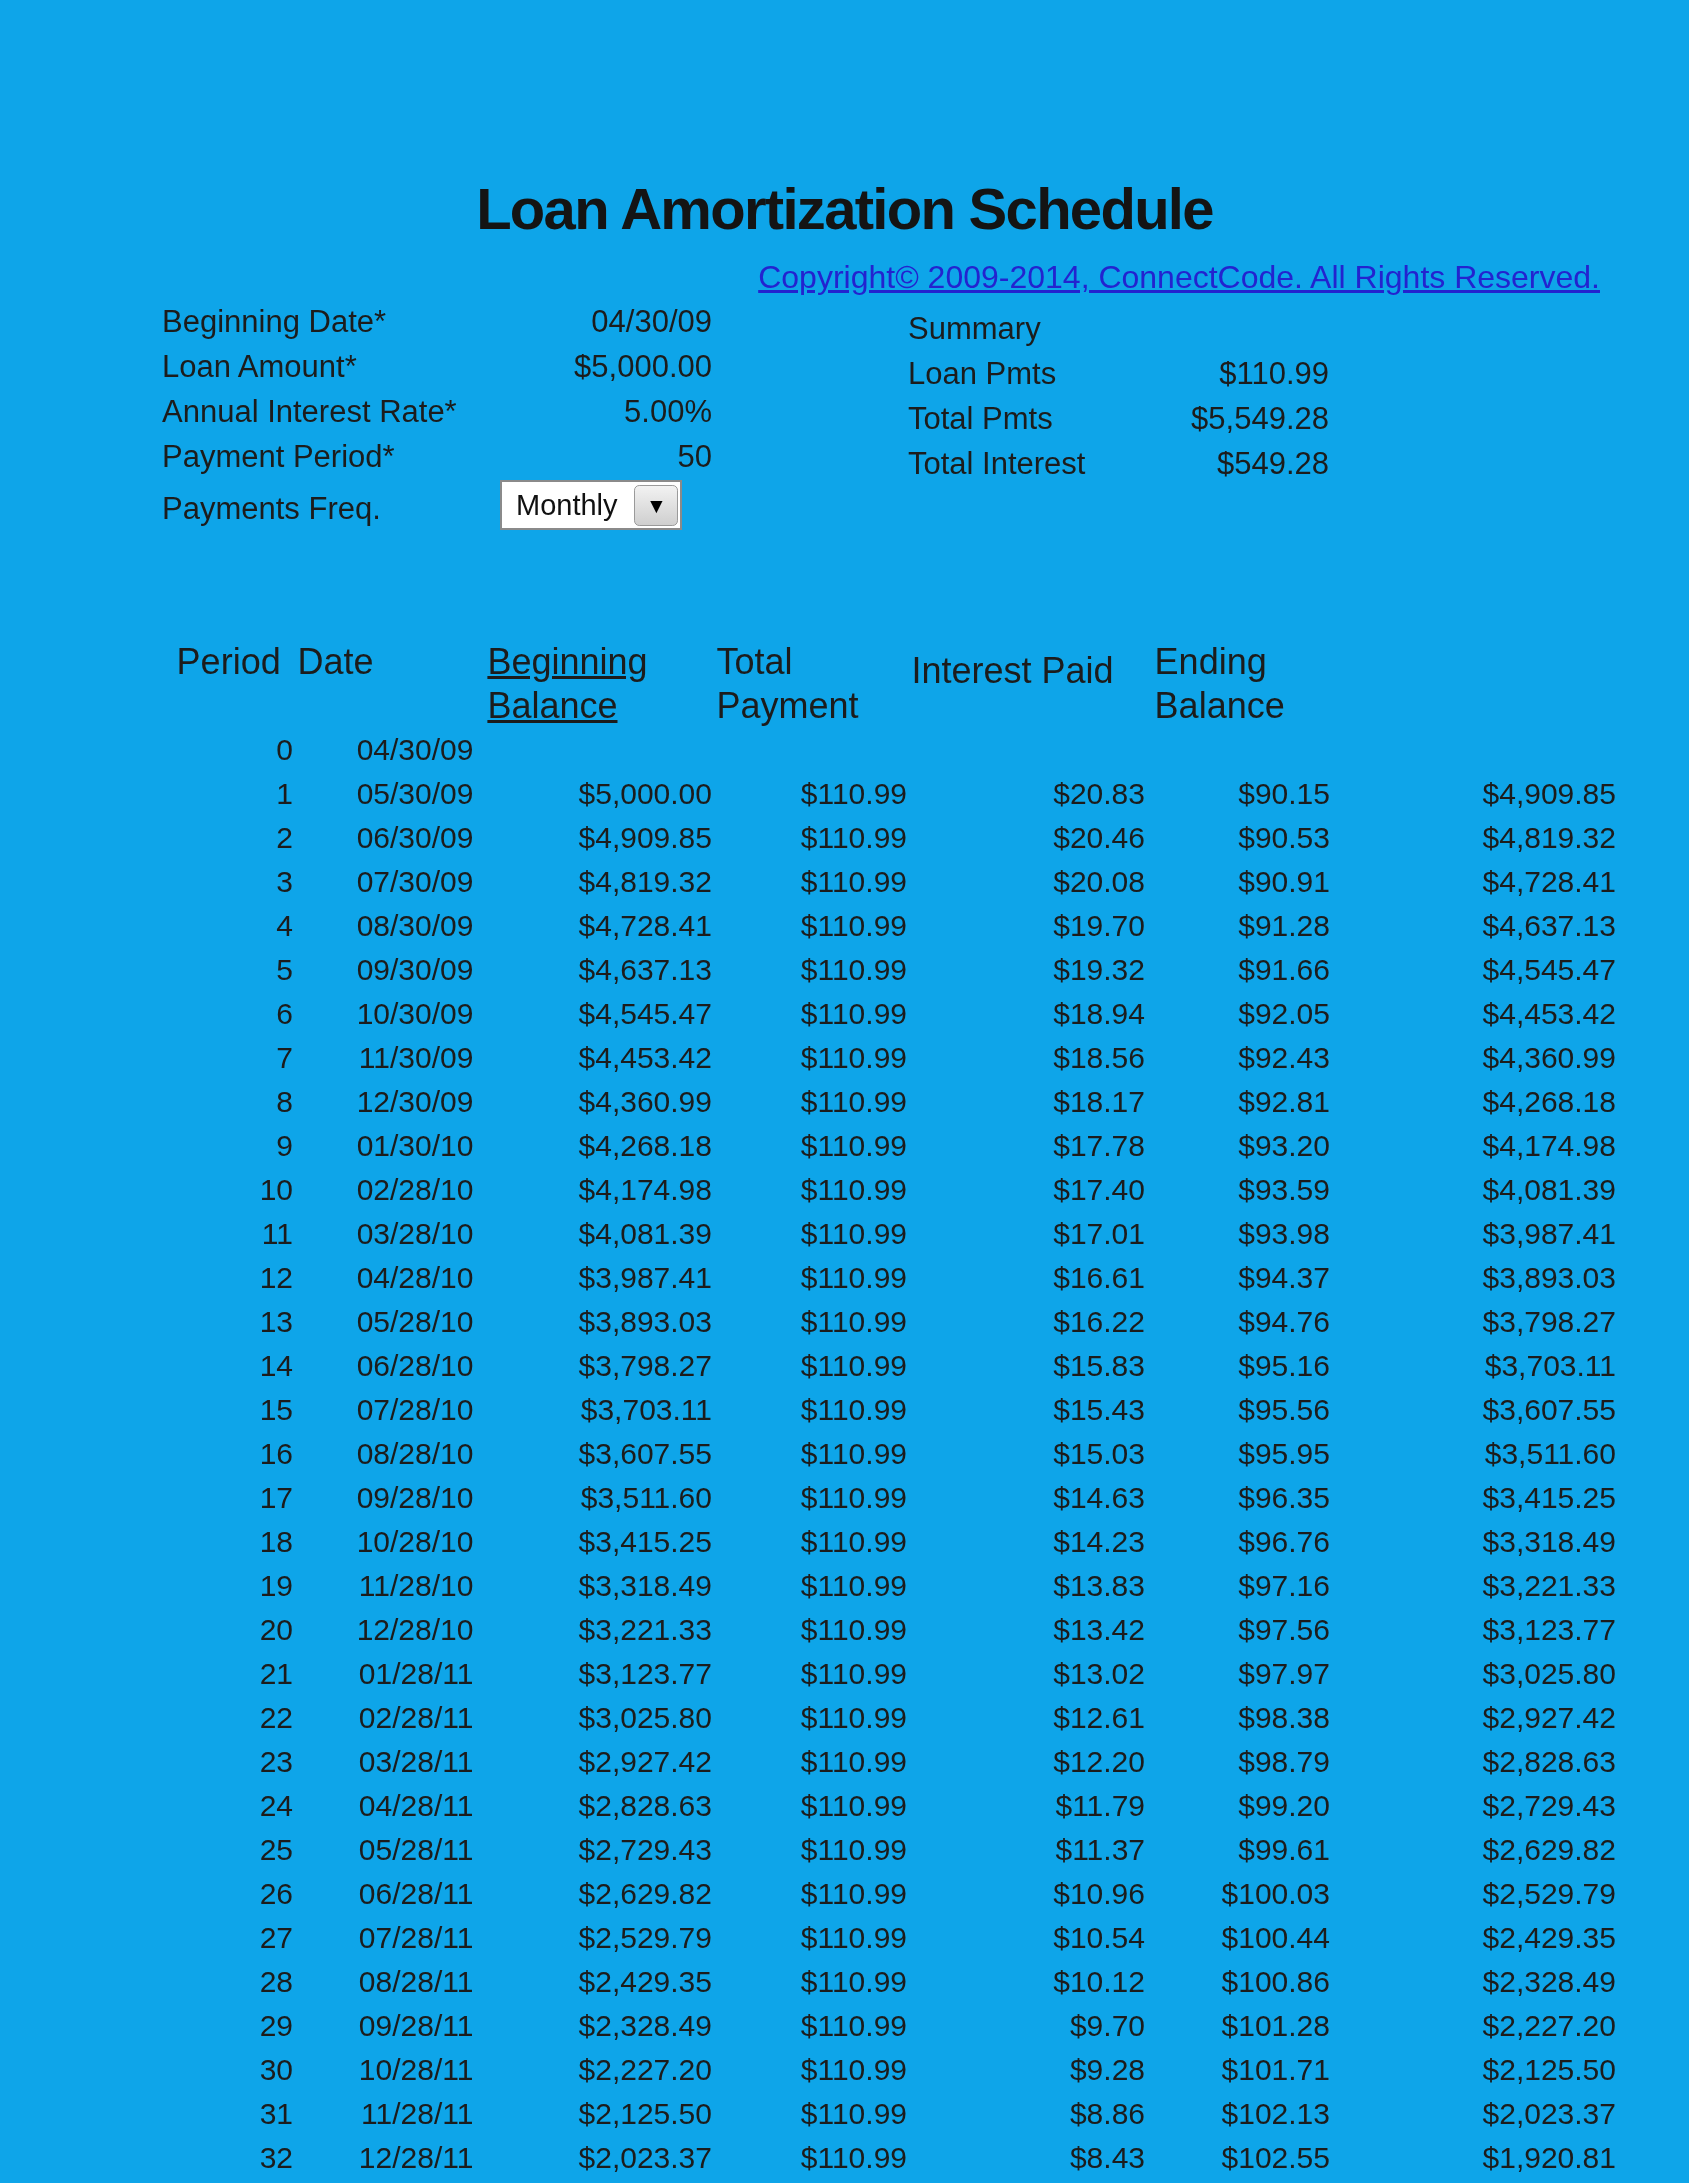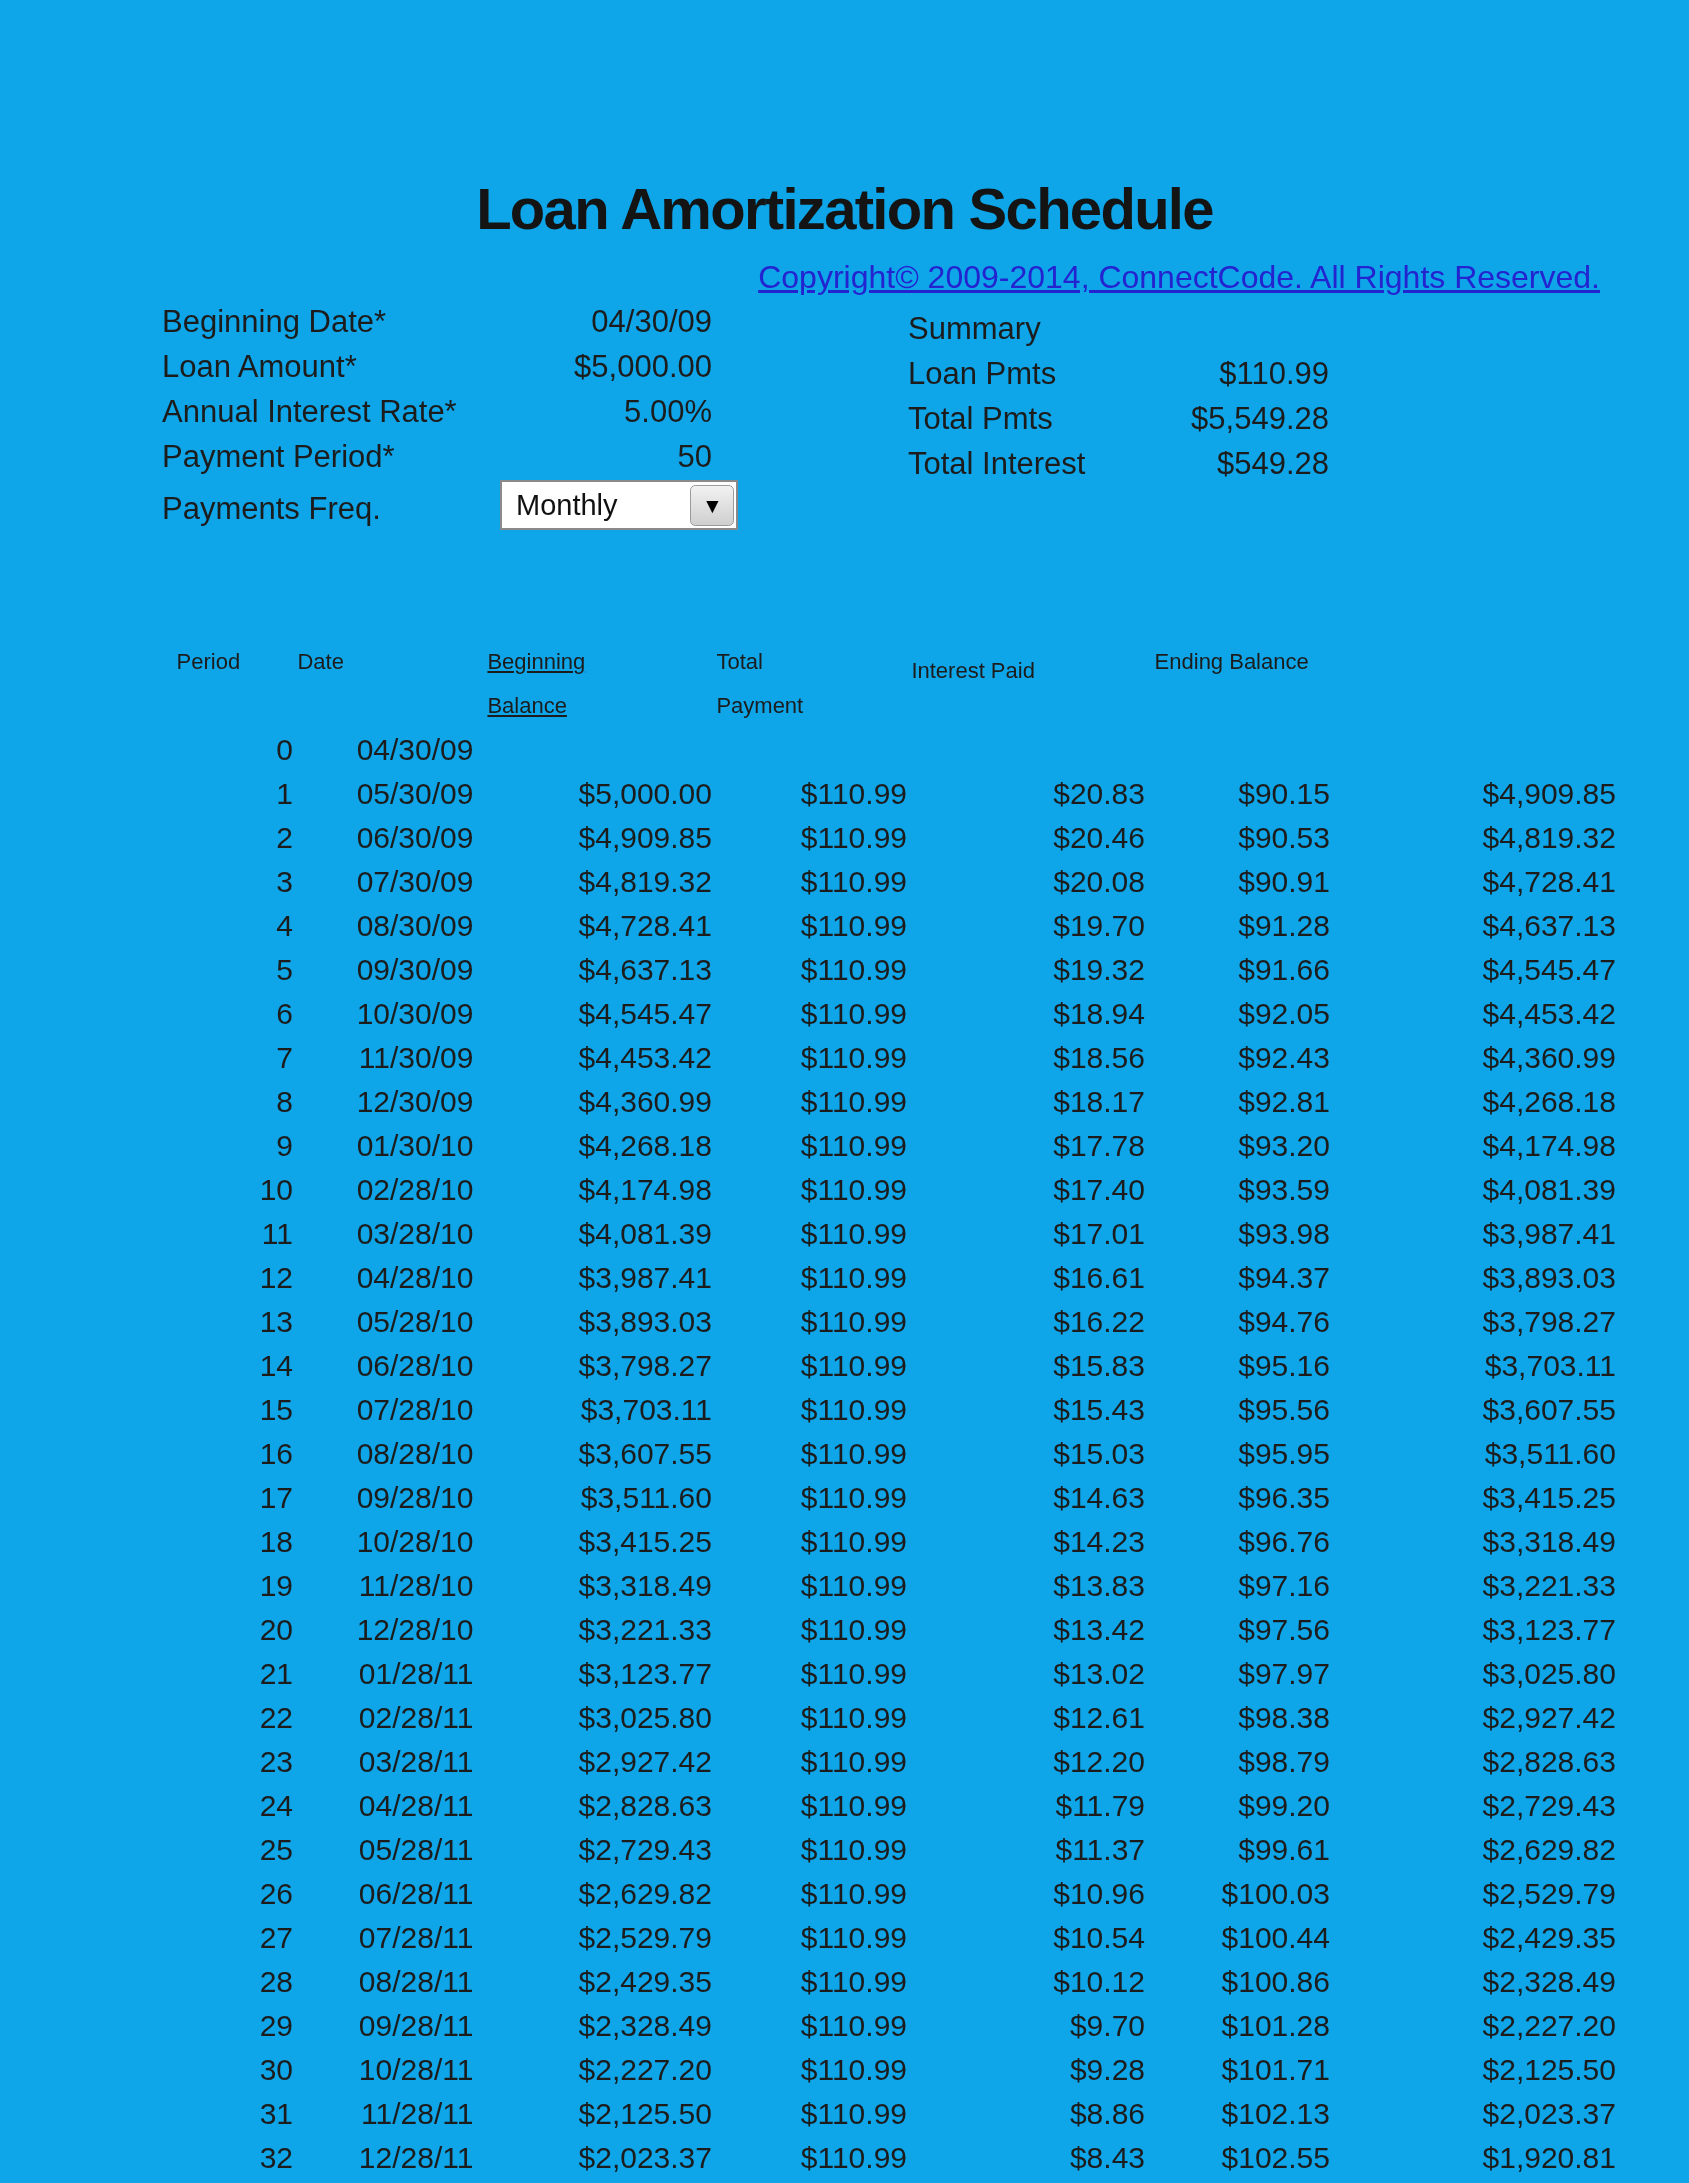--- a/index.html
+++ b/index.html
@@ -15,42 +15,42 @@
     position:absolute; top:259px; left:0; width:1600px; text-align:right;
     font-size:32px; color:#2323CF; text-decoration:underline; cursor:pointer;
   }
   
   .inputs { position:absolute; left:162px; top:299px; width:550px; }
   .irow { display:flex; justify-content:space-between; height:45px; line-height:45px; font-size:31px; }
   .ilabel { text-align:left; }
   .ivalue { text-align:right; }
   .freq-label { position:absolute; left:162px; top:487px; height:44px; line-height:44px; font-size:31px; }
   .combo {
-    position:absolute; left:500px; top:480px; width:238px; height:50px;
+    position:absolute; left:500px; top:480px; width:182px; height:50px;
     border:2.6px solid #8a8a8a; background:#ffffff; box-sizing:border-box;
     display:flex; align-items:center; cursor:pointer;
   }
   .combo-text { flex:1; padding-left:14px; font-size:29px; color:#111; line-height:45px; }
   .combo-btn {
     width:44px; height:41px; margin:1.7px 1.7px 1.7px 0; box-sizing:border-box;
     background:linear-gradient(#f2f2f2, #cfcfcf); border:1.7px solid #9a9a9a; border-radius:5.2px;
     display:flex; align-items:center; justify-content:center;
   }
   .tri { font-size:21px; color:#000; line-height:1; }
   
   .summary { position:absolute; left:908px; top:306px; width:421px; }
   .srow { display:flex; justify-content:space-between; height:45px; line-height:45px; font-size:31px; }
   
   .table { position:absolute; left:188px; top:640px; width:1428px; }
   .thead, .trow {
     display:grid;
     grid-template-columns:105px 183px 236px 195px 238px 185px 286px;
   }
   .thead { height:88px; }
-  .hcell { font-size:22px; line-height:44px; white-space:pre-line; text-align:left; }
+  .hcell { font-size:36px; line-height:44px; white-space:pre-line; text-align:left; }
   .hcell.h0 { margin-left:-11.4px; }
   .hcell.h1 { padding-left:4.4px; }
   .hcell.h2 { padding-left:11.4px;text-decoration:underline; }
   .hcell.h3 { padding-left:4.4px; }
   .hcell.h4 { padding-left:4.4px; padding-top:8.7px; }
   .hcell.h5 { padding-left:4.4px; }
   .hcell.h6 { padding-left:9.6px; }
   .trow { height:44px; }
   .cell { font-size:30px; line-height:44px; text-align:right; overflow:visible; }
   .cell.c1 { padding-right:2.6px; }

